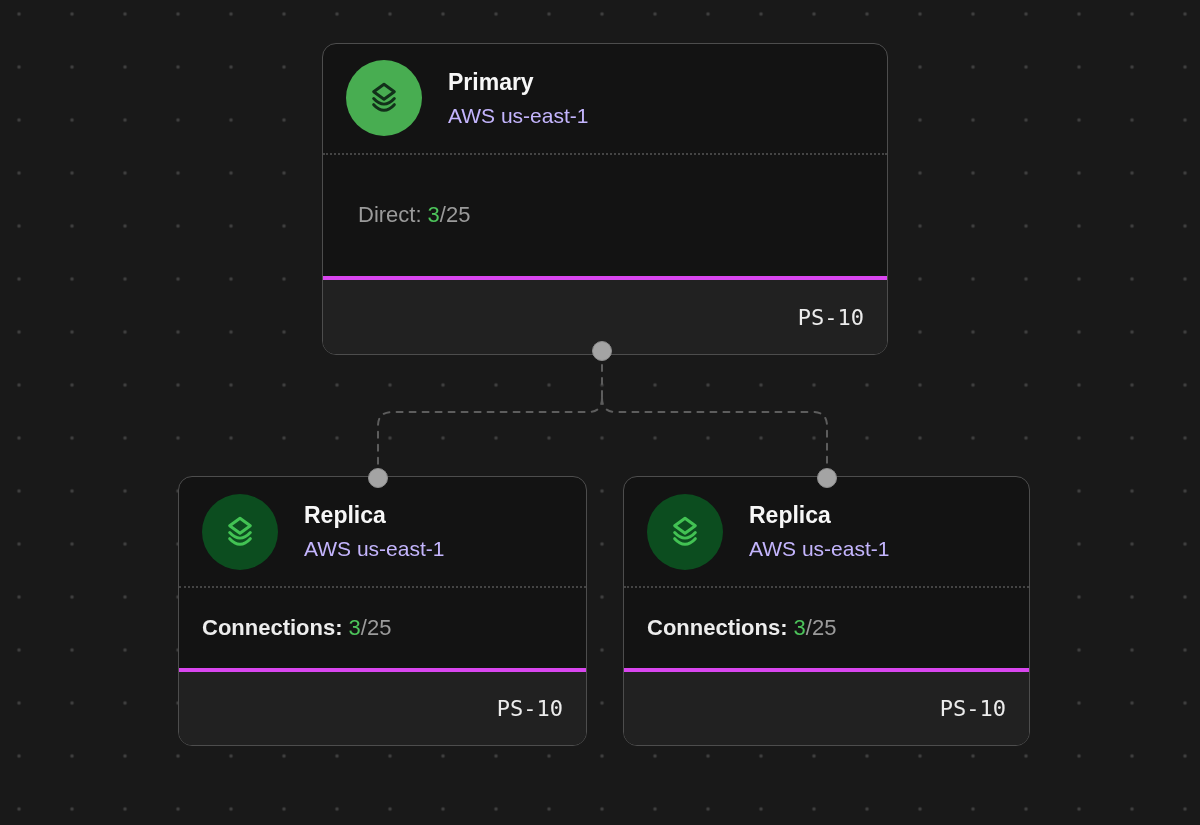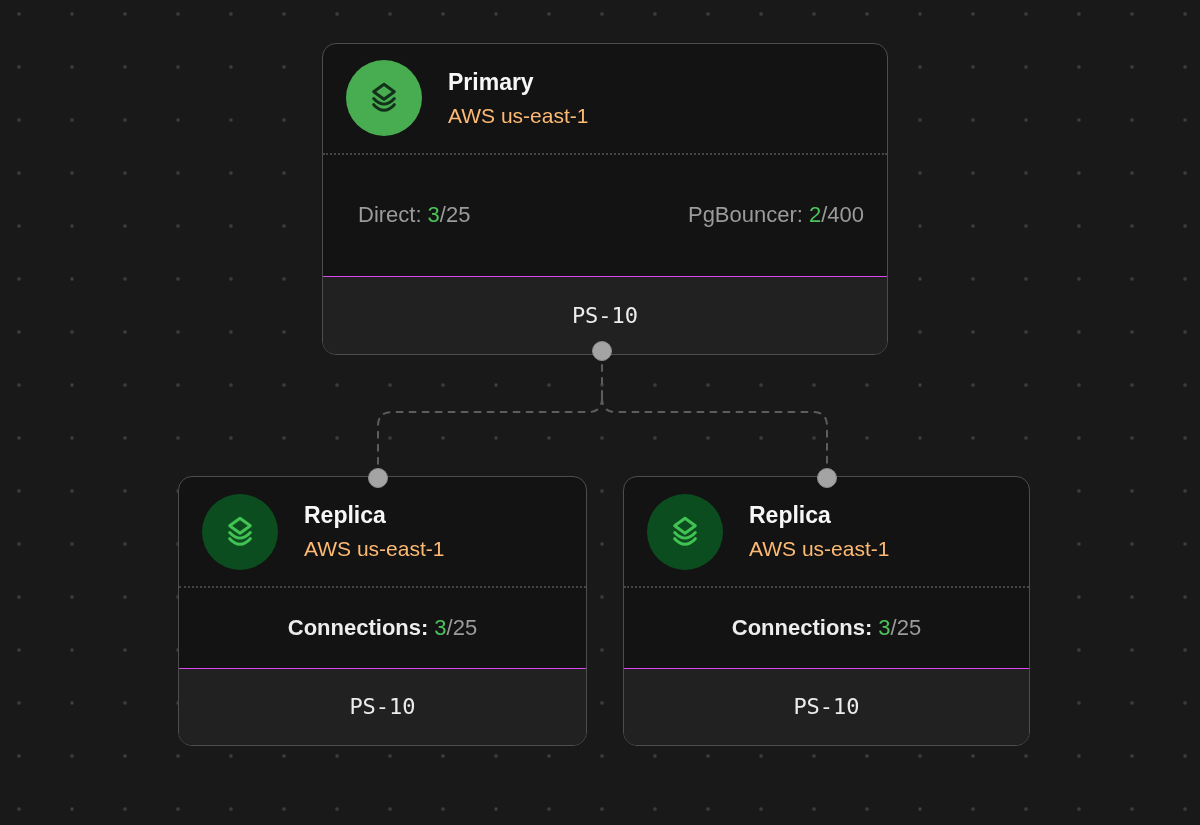--- a/index.html
+++ b/index.html
@@ -48,46 +48,46 @@
     width:76px;height:76px;border-radius:50%;
     flex:0 0 auto;
     display:flex;align-items:center;justify-content:center;
   }
   .icon-primary{background:#48ad51;color:#12301a;}
   .icon-replica{background:#0c4d1f;color:#42c253;}
   .node-icon svg{width:42px;height:42px;}
 
   .node-titles{display:flex;flex-direction:column;gap:9px;}
   .node-title{font-size:23px;font-weight:700;color:#f7f7f7;line-height:1.15;}
-  .node-subtitle{font-size:21px;font-weight:400;color:#fdba74;line-height:1.15;}
+  .node-subtitle{font-size:21px;font-weight:400;color:#c4b5fd;line-height:1.15;}
 
   .node-body{
     box-sizing:border-box;
     padding:0 23px;
     display:flex;flex-direction:column;justify-content:center;
   }
   .node-primary .node-body{height:122px;}
-  .node-replica-left .node-body,.node-replica-right .node-body{height:80px;text-align:center;}
+  .node-replica-left .node-body,.node-replica-right .node-body{height:80px;}
 
   .connections-heading{font-size:22px;font-weight:600;color:#ededed;margin-bottom:15px;}
   .connections-row{display:flex;justify-content:space-between;align-items:baseline;margin-left:12px;}
   .metric{font-size:22px;color:#9b9b9b;}
   .metric .lbl{color:#9b9b9b;}
   .metric .lbl-strong{color:#ededed;font-weight:600;}
   .metric .cur{color:#4cc35a;}
   .metric .max{color:#9b9b9b;}
   .metric .sp{display:inline-block;width:6px;}
 
   .node-footer{
     box-sizing:border-box;
     height:78px;
     margin-top:auto;
     background:#212121;
-    border-top:1px solid #d946ef;
-    display:flex;align-items:center;justify-content:center;
+    border-top:4px solid #d946ef;
+    display:flex;align-items:center;justify-content:flex-end;
     padding:0 23px;
     font-family:"DejaVu Sans Mono","Liberation Mono",monospace;
     font-size:22px;
   }
   .footer-size{color:#ececec;}
   .footer-stats{color:#9b9b9b;display:flex;align-items:center;}
   .footer-stats .stat-val{color:#ececec;margin-left:11px;}
   .footer-stats .stat-lbl2{margin-left:24px;}
 
   
@@ -127,23 +127,20 @@
         <div class="node-title">Primary</div>
         <div class="node-subtitle">AWS us-east-1</div>
       </div>
     </div>
 
     <div class="node-body">
       <div class="connections-row">
         <div class="metric">
           <span class="lbl">Direct:</span><span class="sp"></span><span class="cur">3</span><span class="max">/25</span>
         </div>
-        <div class="metric">
-          <span class="lbl">PgBouncer:</span><span class="sp"></span><span class="cur">2</span><span class="max">/400</span>
-        </div>
       </div>
     </div>
 
     <div class="node-footer">
       <span class="footer-size">PS-10</span>
     </div>
   </div>
 
   <div class="node node-replica-left">
     <div class="node-header">

